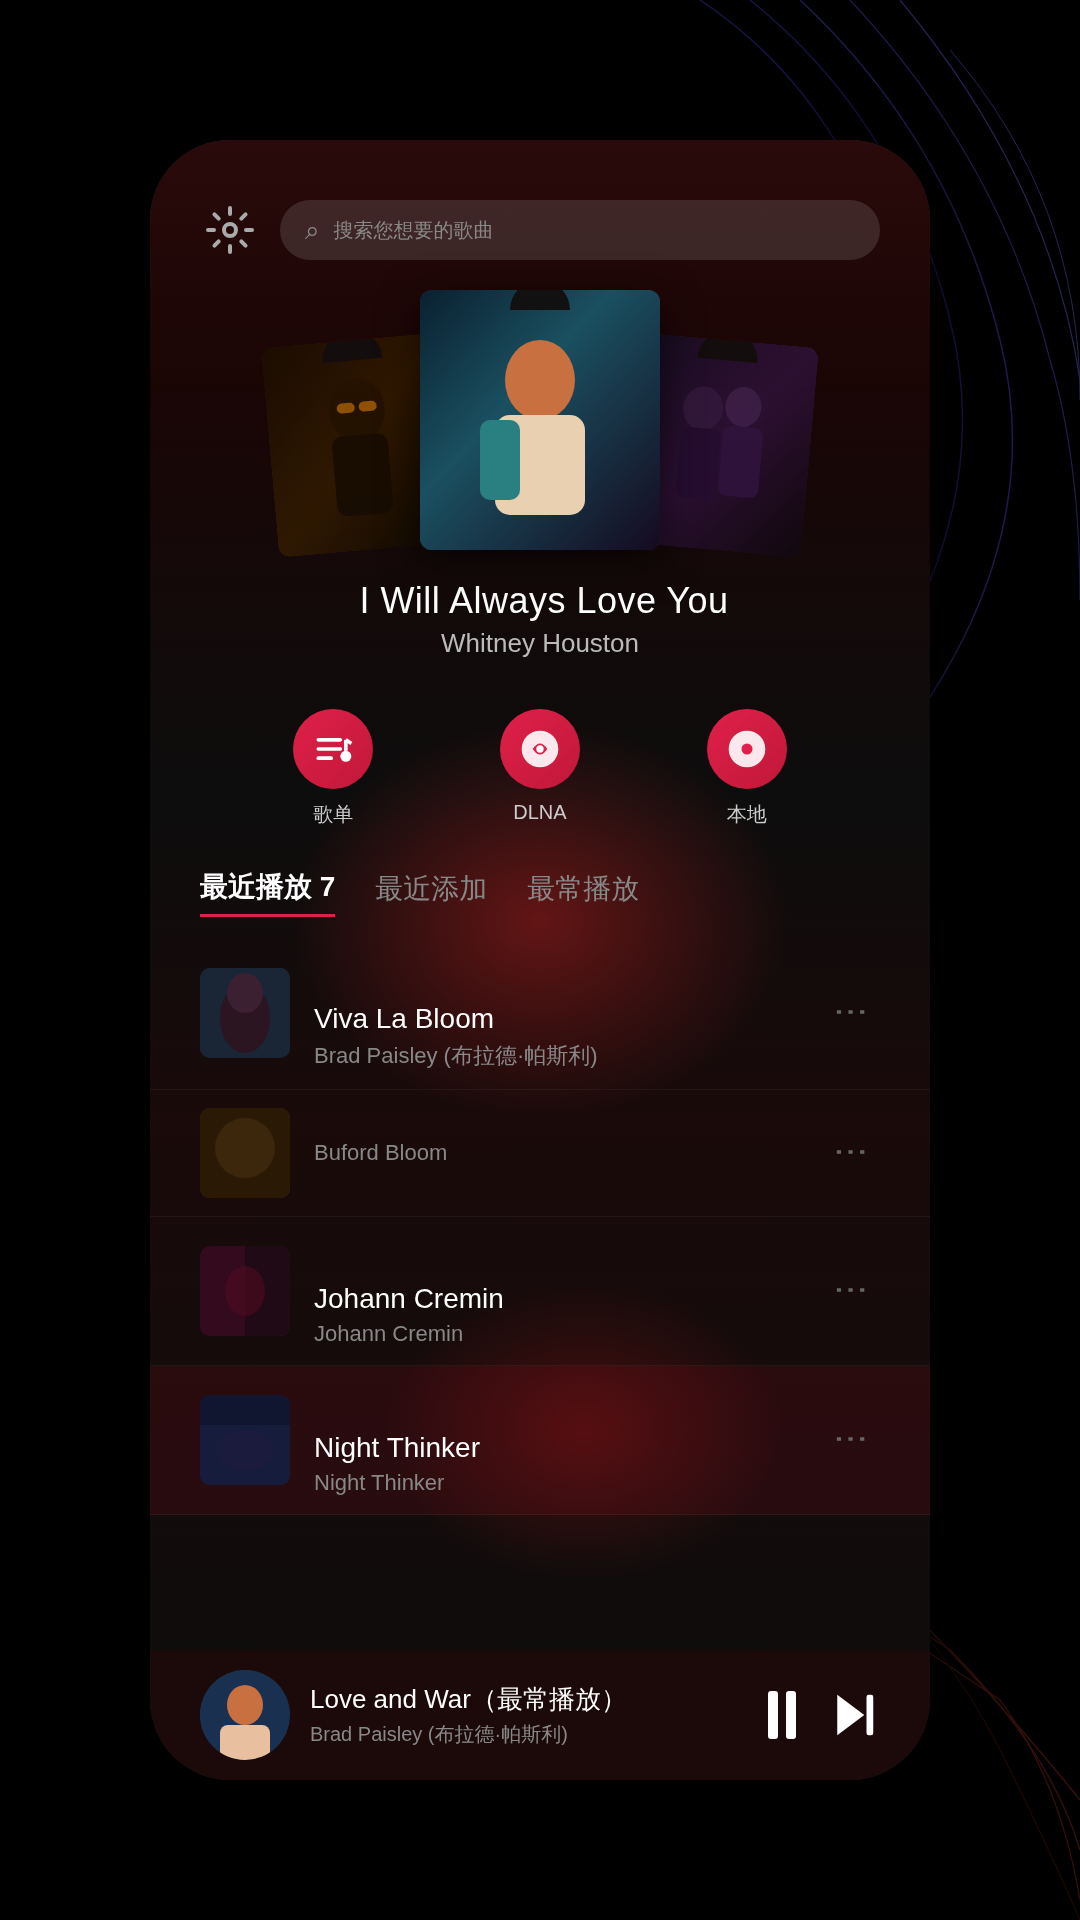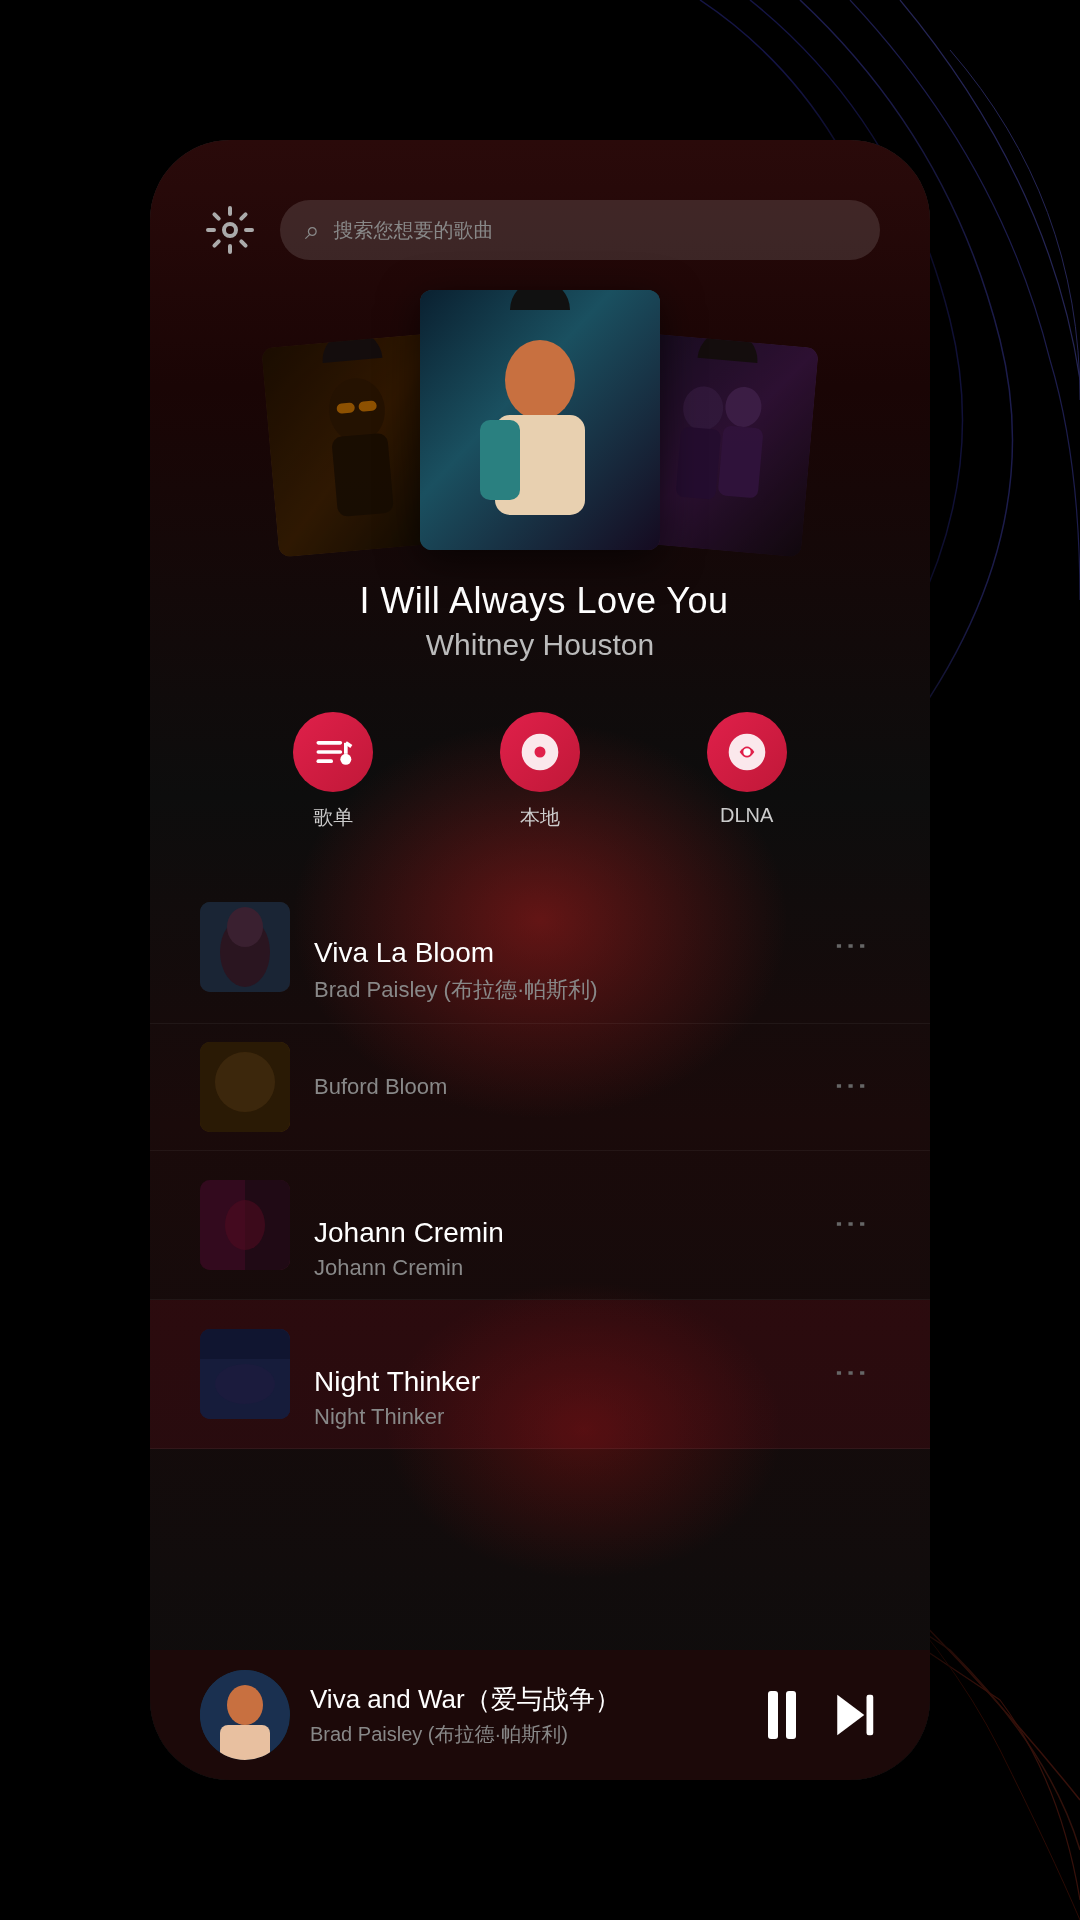--- a/index.html
+++ b/index.html
@@ -201,21 +201,21 @@
     .song-title {
       color: #fff;
       font-size: 36px;
       font-weight: 500;
       letter-spacing: 0.5px;
       padding-left: 8px;
     }
 
     .song-artist {
       color: #bbb;
-      font-size: 30px;
+      font-size: 26px;
       margin-top: 6px;
     }
 
     
     .nav-icons {
       display: flex;
       justify-content: space-around;
       padding: 30px 80px;
       margin-top: 10px;
     }
@@ -517,38 +517,43 @@
             <line x1="19" y1="7" x2="22" y2="9" stroke="white" stroke-width="2"></line>
           </svg>
         </div>
         <span class="nav-icon-label">歌单</span>
       </div>
 
       <div class="nav-item">
         <div class="nav-icon-circle">
           <svg width="44" height="44" viewBox="0 0 24 24" xmlns="http://www.w3.org/2000/svg">
             <circle cx="12" cy="12" r="10" fill="white" opacity="0.9"></circle>
-            <circle cx="12" cy="12" r="3" fill="#e0204a"></circle>
-          </svg>
-        </div>
-        <span class="nav-icon-label">本地</span>
+            <path d="M8 12 Q12 6 16 12 Q12 18 8 12Z" fill="#e0204a"></path>
+            <circle cx="12" cy="12" r="2" fill="white"></circle>
+          </svg>
+        </div>
+        <span class="nav-icon-label">DLNA</span>
       </div>
 
       <div class="nav-item">
         <div class="nav-icon-circle">
           <svg width="44" height="44" viewBox="0 0 24 24" xmlns="http://www.w3.org/2000/svg">
             <circle cx="12" cy="12" r="10" fill="white" opacity="0.9"></circle>
-            <path d="M8 12 Q12 6 16 12 Q12 18 8 12Z" fill="#e0204a"></path>
-            <circle cx="12" cy="12" r="2" fill="white"></circle>
-          </svg>
-        </div>
-        <span class="nav-icon-label">DLNA</span>
+            <circle cx="12" cy="12" r="3" fill="#e0204a"></circle>
+          </svg>
+        </div>
+        <span class="nav-icon-label">本地</span>
       </div>
     </div>
 
+    <div class="tabs">
+      <span class="tab active">最近播放 7</span>
+      <span class="tab">最近添加</span>
+      <span class="tab">最常播放</span>
+    </div>
 
     <div class="song-list">
 
       <div class="song-item">
         <div class="song-thumb thumb-1">
           <svg viewBox="0 0 90 90" width="90" height="90" xmlns="http://www.w3.org/2000/svg">
             <rect width="90" height="90" fill="#1a2535"></rect>
             <ellipse cx="45" cy="50" rx="25" ry="35" fill="#2a1520"></ellipse>
             <ellipse cx="45" cy="25" rx="18" ry="20" fill="#3a2030"></ellipse>
           </svg>
@@ -606,21 +611,21 @@
 
     <div class="player-bar">
       <div class="player-thumb">
         <svg viewBox="0 0 90 90" width="90" height="90" xmlns="http://www.w3.org/2000/svg">
           <circle cx="45" cy="45" r="45" fill="#1a3050"></circle>
           <ellipse cx="45" cy="35" rx="18" ry="20" fill="#c87040"></ellipse>
           <rect x="20" y="55" width="50" height="35" rx="8" fill="#e8c0a0"></rect>
         </svg>
       </div>
       <div class="player-info">
-        <div class="player-title">Viva and War（爱与战争）</div>
+        <div class="player-title">Love and War（最常播放）</div>
         <div class="player-artist">Brad Paisley (布拉德·帕斯利)</div>
       </div>
       <div class="player-controls">
         <div class="ctrl-btn">
           <div class="pause-icon">
             <div class="pause-bar"></div>
             <div class="pause-bar"></div>
           </div>
         </div>
         <div class="ctrl-btn">

